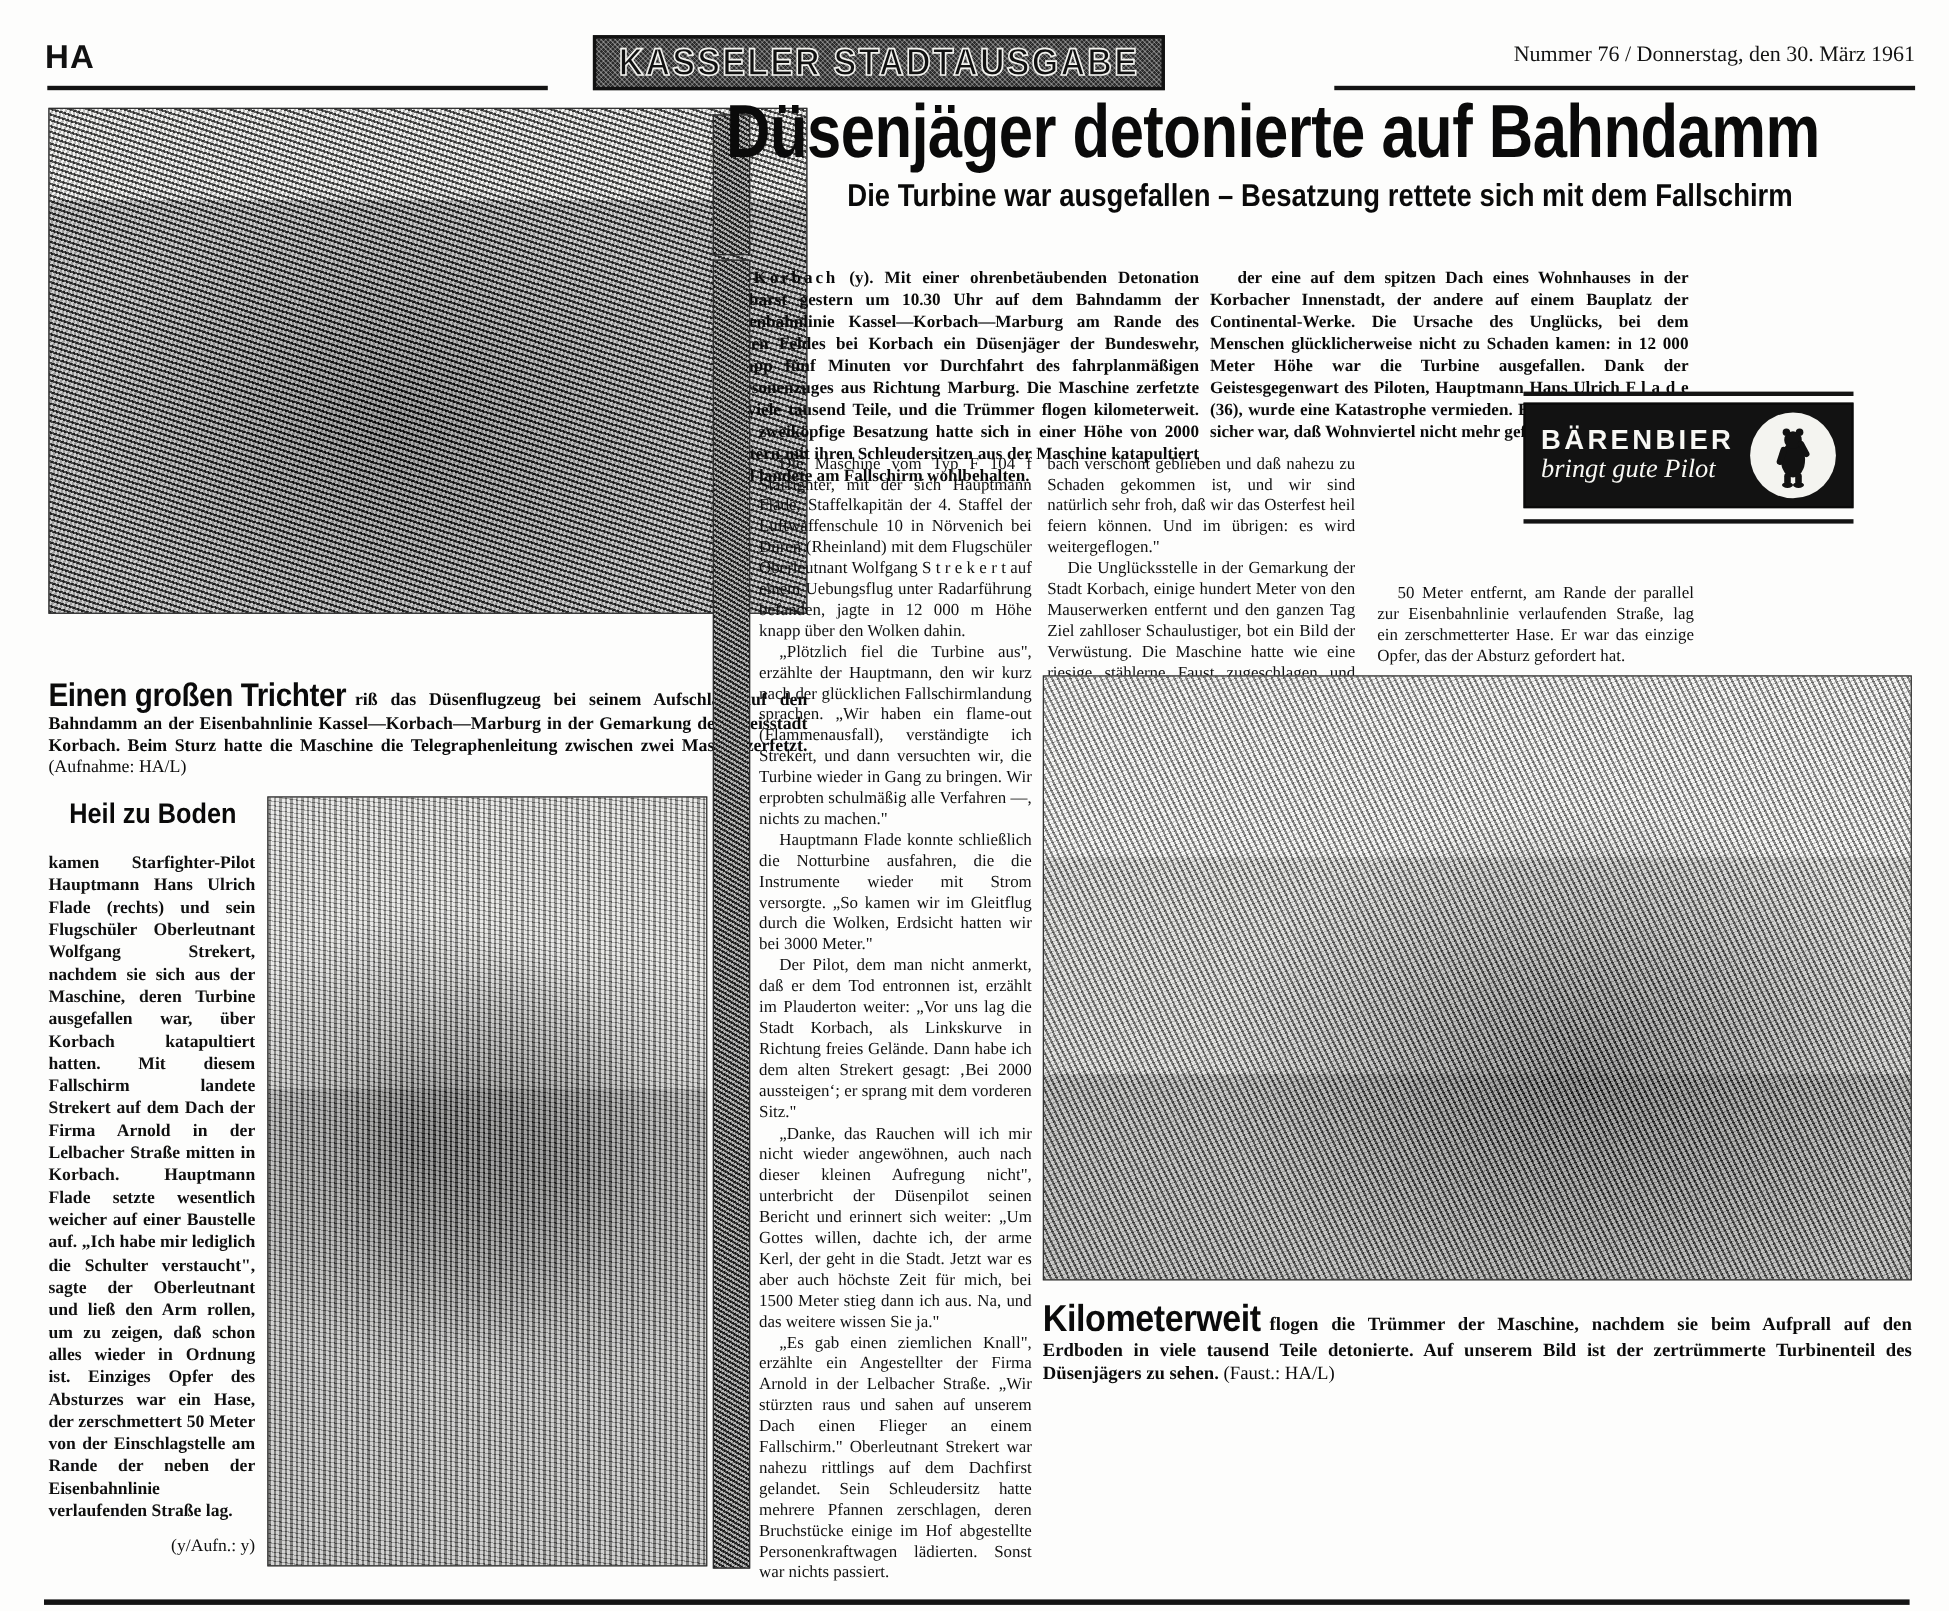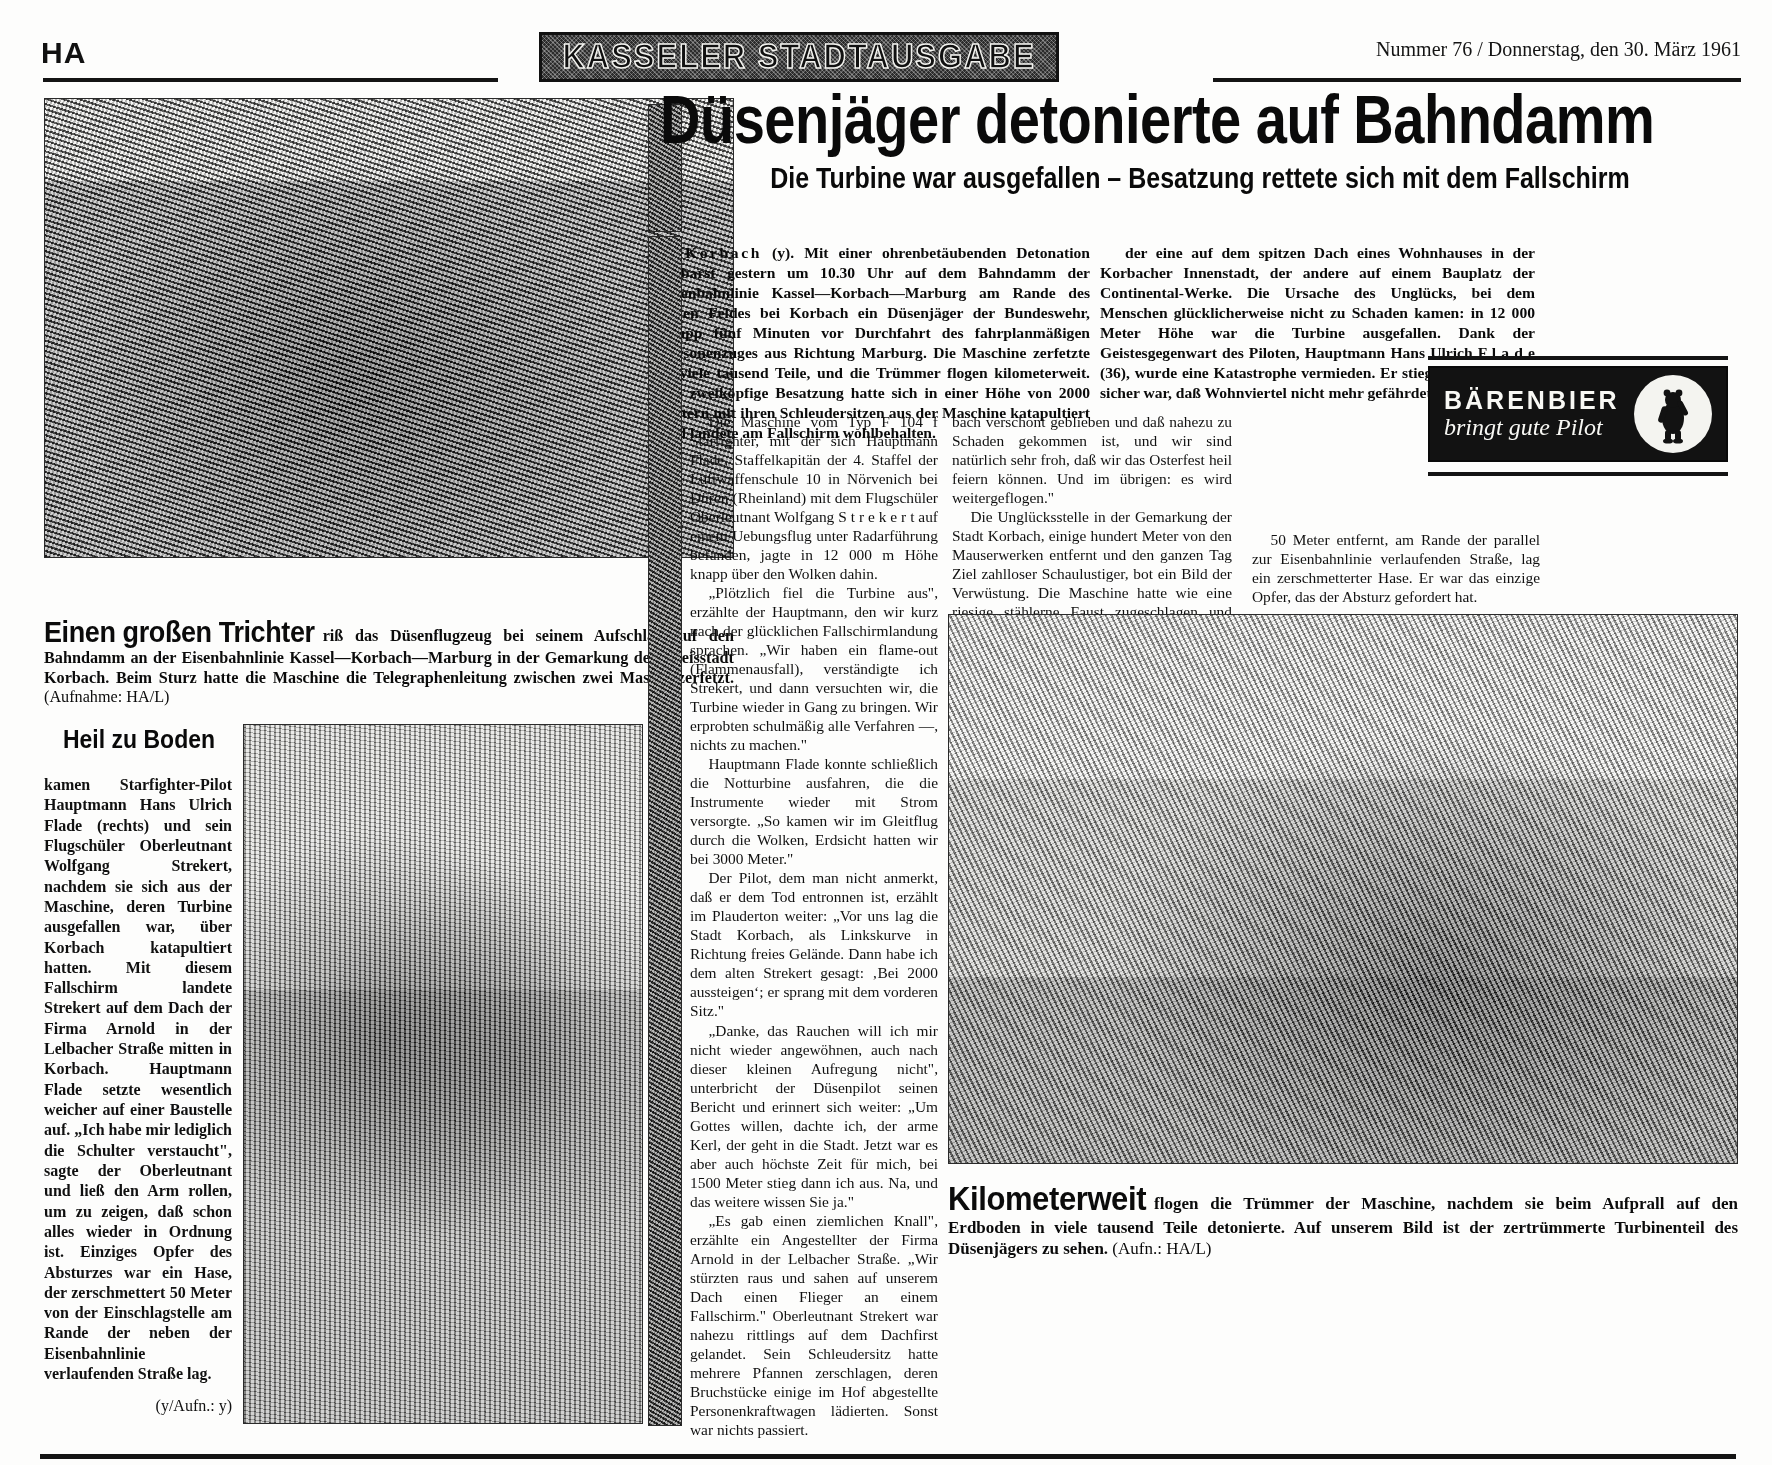--- a/index.html
+++ b/index.html
@@ -363,21 +363,21 @@
 
   <div class="col" style="left:952px; top:412px; width:280px;">
     <p class="noindent">bach verschont geblieben und daß nahezu zu Schaden gekommen ist, und wir sind natürlich sehr froh, daß wir das Osterfest heil feiern können. Und im übrigen: es wird weitergeflogen."</p>
     <p>Die Unglücksstelle in der Gemarkung der Stadt Korbach, einige hundert Meter von den Mauserwerken entfernt und den ganzen Tag Ziel zahlloser Schaulustiger, bot ein Bild der Verwüstung. Die Maschine hatte wie eine riesige stählerne Faust zugeschlagen und unmittelbar neben den Gleisen der Eisenbahn einen mächtigen Krater gerissen. Beim Sturz hatte sie die Telegrafenleitung zwischen zwei Masten zerfetzt. Weit verstreut, so weit das Auge</p>
   </div>
 
   <div class="col" style="left:1252px; top:530px; width:288px;">
     <p>50 Meter entfernt, am Rande der parallel zur Eisenbahnlinie verlaufenden Straße, lag ein zerschmetterter Hase. Er war das einzige Opfer, das der Absturz gefordert hat.</p>
   </div>
 
-  <div class="ad" style="left:1428px; top:356px; width:300px; height:160px;padding-left:32px;">
+  <div class="ad" style="left:1385px; top:356px; width:300px; height:160px;padding-left:32px;">
     <div class="ad-rule-top" style="left:0; top:0; width:300px;"></div>
     <div class="ad-box" style="left:0; top:10px; width:300px; height:96px;">
       <div class="ad-textblock">
         <div class="ad-brand">BÄRENBIER</div>
         <div class="ad-slogan">bringt gute Pilot</div>
       </div>
       <div class="ad-bear">
         <svg width="60" height="60" viewBox="0 0 60 60" aria-hidden="true">
           <g fill="#121212">
             <ellipse cx="30" cy="34" rx="11" ry="16"></ellipse>
@@ -394,17 +394,17 @@
         </svg>
       </div>
     </div>
     <div class="ad-rule-bottom" style="left:0; top:116px; width:300px;"></div>
   </div>
 
   <div class="photo wreck" style="left:948px; top:614px; width:790px; height:550px;"></div>
 
   <div class="caption" style="left:948px; top:1180px; width:790px; font-size:17px;">
     <span class="caption-lead" style="font-size:31px;">Kilometerweit</span><span>flogen die Trümmer der Maschine, nachdem sie beim Aufprall auf den Erdboden in viele tausend Teile detonierte. Auf unserem Bild ist der zertrümmerte Turbinenteil des Düsenjägers zu sehen.</span>
-    <span class="credit">(Aufn.: HA/L)</span>
+    <span class="credit">(Faust.: HA/L)</span>
   </div>
 
   <div class="bottom-rule"></div>
 </div>
 
 </body></html>

